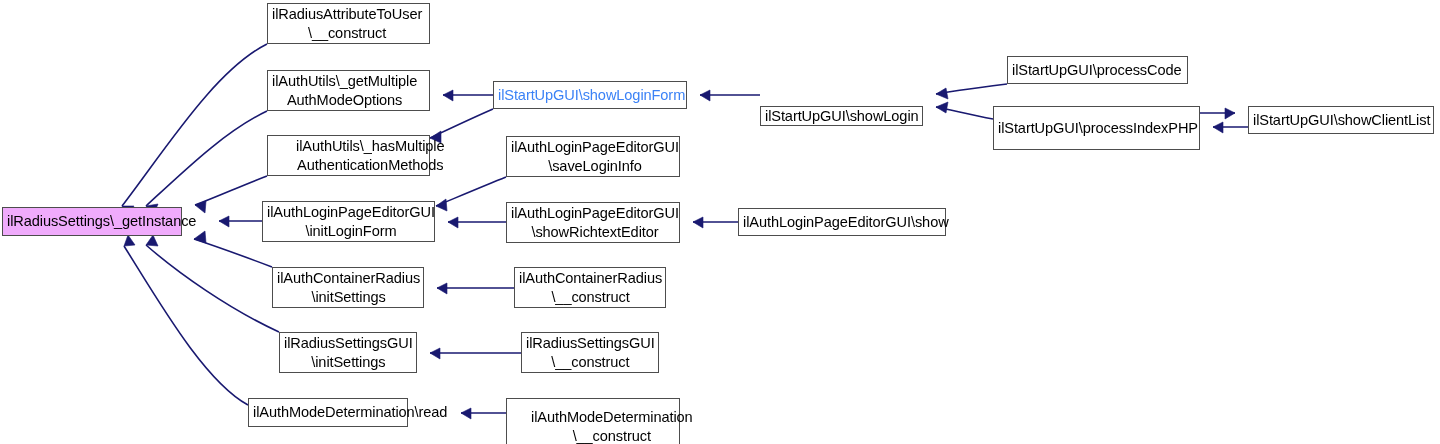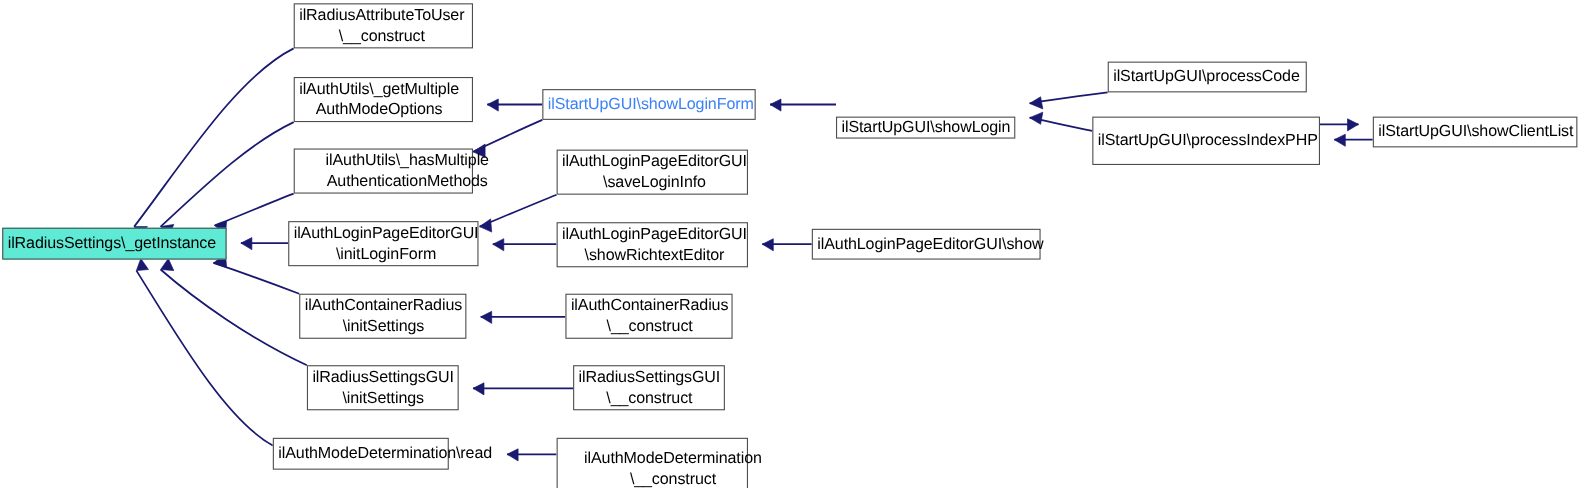--- a/index.html
+++ b/index.html
@@ -102,21 +102,21 @@
         <path class="edge-path" d="M993,119 C968,114 947,109 936,107" stroke="#191970"></path>
         <path class="edge-head" d="M936,107 L948,102 L946,113 Z" fill="#191970"></path>
         <path class="edge-path" d="M1200,113 L1235,113" stroke="#191970"></path>
         <path class="edge-head" d="M1235,113 L1225,108 L1225,119 Z" fill="#191970"></path>
         <path class="edge-path" d="M1248,127 L1213,127" stroke="#191970"></path>
         <path class="edge-head" d="M1213,127 L1223,122 L1223,133 Z" fill="#191970"></path>
       </g>
   </svg>
 
   <div id="node-layer">
-      <div class="node-box root" style="left: 2px; top: 207px; width: 204px; height: 29px; border-color: rgb(77, 77, 77); background: #5eead4; color: rgb(0, 0, 0);"><span class="node-label">ilRadiusSettings\_getInstance</span></div>
+      <div class="node-box root" style="left: 2px; top: 207px; width: 180px; height: 29px; border-color: rgb(77, 77, 77); background: #f0abfc; color: rgb(0, 0, 0);"><span class="node-label">ilRadiusSettings\_getInstance</span></div>
       <div class="node-box" style="left: 267px; top: 3px; width: 163px; height: 41px; border-color: rgb(77, 77, 77); background: rgb(255, 255, 255); color: rgb(0, 0, 0);"><span class="node-label">ilRadiusAttributeToUser
 \__construct</span></div>
       <div class="node-box" style="left: 267px; top: 70px; width: 163px; height: 41px; border-color: rgb(77, 77, 77); background: rgb(255, 255, 255); color: rgb(0, 0, 0);"><span class="node-label">ilAuthUtils\_getMultiple
 AuthModeOptions</span></div>
       <div class="node-box" style="left: 267px; top: 135px; width: 163px; height: 41px; border-color: rgb(77, 77, 77); background: rgb(255, 255, 255); color: rgb(0, 0, 0); padding-left: 28px;"><span class="node-label">ilAuthUtils\_hasMultiple
 AuthenticationMethods</span></div>
       <div class="node-box" style="left: 262px; top: 201px; width: 173px; height: 41px; border-color: rgb(77, 77, 77); background: rgb(255, 255, 255); color: rgb(0, 0, 0);"><span class="node-label">ilAuthLoginPageEditorGUI
 \initLoginForm</span></div>
       <div class="node-box" style="left: 272px; top: 267px; width: 152px; height: 41px; border-color: rgb(77, 77, 77); background: rgb(255, 255, 255); color: rgb(0, 0, 0);"><span class="node-label">ilAuthContainerRadius
 \initSettings</span></div>

